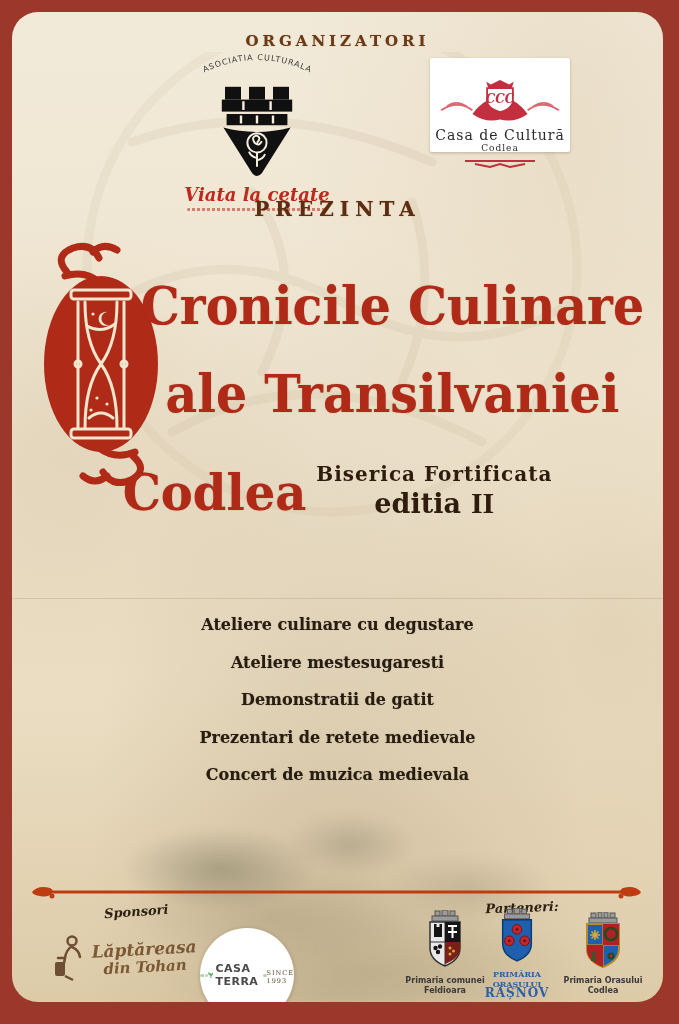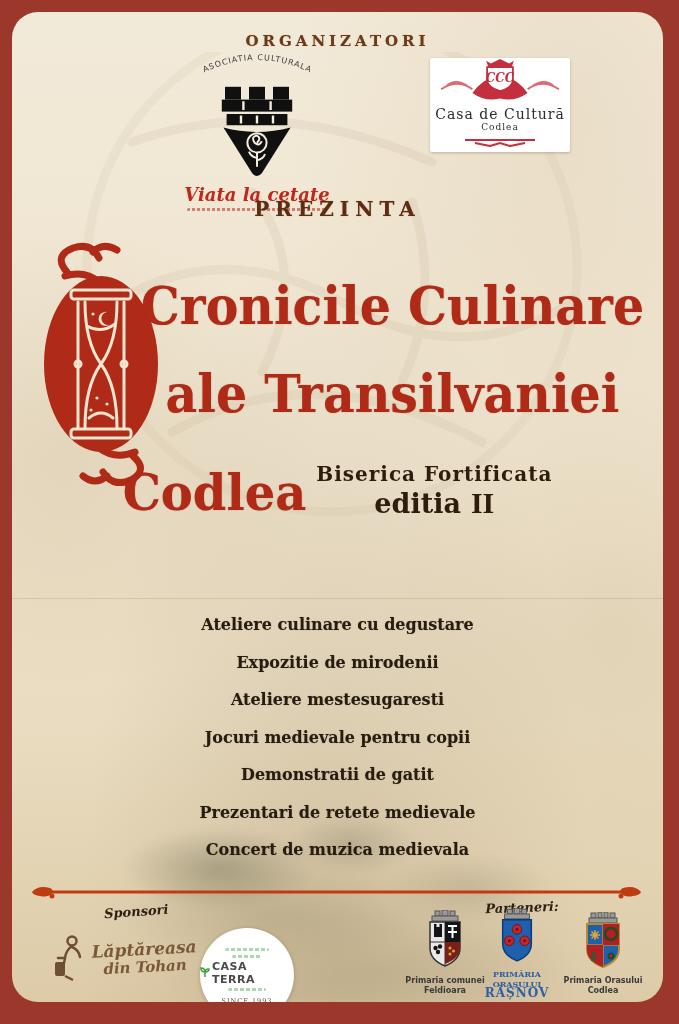--- a/index.html
+++ b/index.html
@@ -51,21 +51,21 @@
   .viata .tagline{
     margin:3px auto 0;width:140px;height:3px;opacity:.55;border-radius:2px;
     background:repeating-linear-gradient(90deg,#c0281c 0 3px,transparent 3px 5px);
     filter:blur(.4px);
   }
 
   
   .ccard{
     position:absolute;left:418px;top:46px;width:140px;height:94px;background:#fff;
     border-radius:2px;box-shadow:0 1px 3px rgba(60,40,20,.25);text-align:center;
-    padding-top:0;box-sizing:border-box;
+    padding-top:21px;box-sizing:border-box;
   }
   .ccard .cname{font-size:14px;color:#2b2b2b;letter-spacing:1px;margin-top:-2px;text-align:center;}
   .ccard .ccity{font-size:9px;color:#2b2b2b;letter-spacing:1px;}
 
   
   .hourglass{position:absolute;left:25px;top:230px;width:128px;height:244px;}
   .title{
     position:absolute;left:118px;right:8px;top:250px;text-align:center;
     color:#b02a18;font-weight:bold;
   }
@@ -109,21 +109,21 @@
   
   .lapta{position:absolute;left:40px;top:922px;display:flex;align-items:center;gap:4px;}
   .lapta .ltxt{color:#7b5836;font-style:italic;font-weight:bold;line-height:18px;
     text-align:center;font-size:17px;transform:rotate(-3deg);}
   .lapta .l2{font-size:15px;}
 
   
   .terra{
     position:absolute;left:188px;top:916px;width:94px;height:94px;border-radius:50%;
     background:#fff;box-shadow:0 1px 4px rgba(80,60,30,.3);
-    display:flex;flex-direction:column;align-items:center;justify-content:center;
+    display:flex;flex-direction:row;align-items:center;justify-content:flex-start;
   }
   .terra .squig{width:44px;height:3px;border-radius:2px;opacity:.6;
     background:repeating-linear-gradient(90deg,#7cbf7c 0 4px,transparent 4px 6px);filter:blur(.4px);margin:2px 0;}
   .terra .tname{font-size:11px;font-weight:bold;color:#4a4a4a;letter-spacing:.5px;
     display:flex;align-items:center;gap:2px;font-family:"DejaVu Sans",sans-serif;}
   .terra .since{font-size:6.5px;color:#5a4a33;letter-spacing:1px;margin-top:4px;}
 
   
   .partner{position:absolute;width:86px;text-align:center;}
   .p1{left:390px;top:898px;}
@@ -251,23 +251,21 @@
       <div class="sub-top">Biserica Fortificata</div>
       <div class="sub-ed-row">
         <span class="sub-ed">editia</span>
         <span class="sub-num">II</span>
       </div>
     </div>
   </div>
 
   <div class="activities">
     <div class="line">Ateliere culinare cu degustare</div>
-    <div class="line">Expozitie de mirodenii</div>
     <div class="line">Ateliere mestesugaresti</div>
-    <div class="line">Jocuri medievale pentru copii</div>
     <div class="line">Demonstratii de gatit</div>
     <div class="line">Prezentari de retete medievale</div>
     <div class="line">Concert de muzica medievala</div>
   </div>
 
   <svg class="divider" viewBox="0 0 613 18">
     <line x1="16" y1="8" x2="597" y2="8" stroke="#bf3c12" stroke-width="3"></line>
     <path d="M2,8 q6,-7 18,-4 q4,2 2,5 q-4,5 -12,3 q-7,-1 -8,-4 Z" fill="#bf3c12"></path>
     <circle cx="22" cy="12" r="2.5" fill="#bf3c12"></circle>
     <path d="M611,8 q-6,-7 -18,-4 q-4,2 -2,5 q4,5 12,3 q7,-1 8,-4 Z" fill="#bf3c12"></path>

